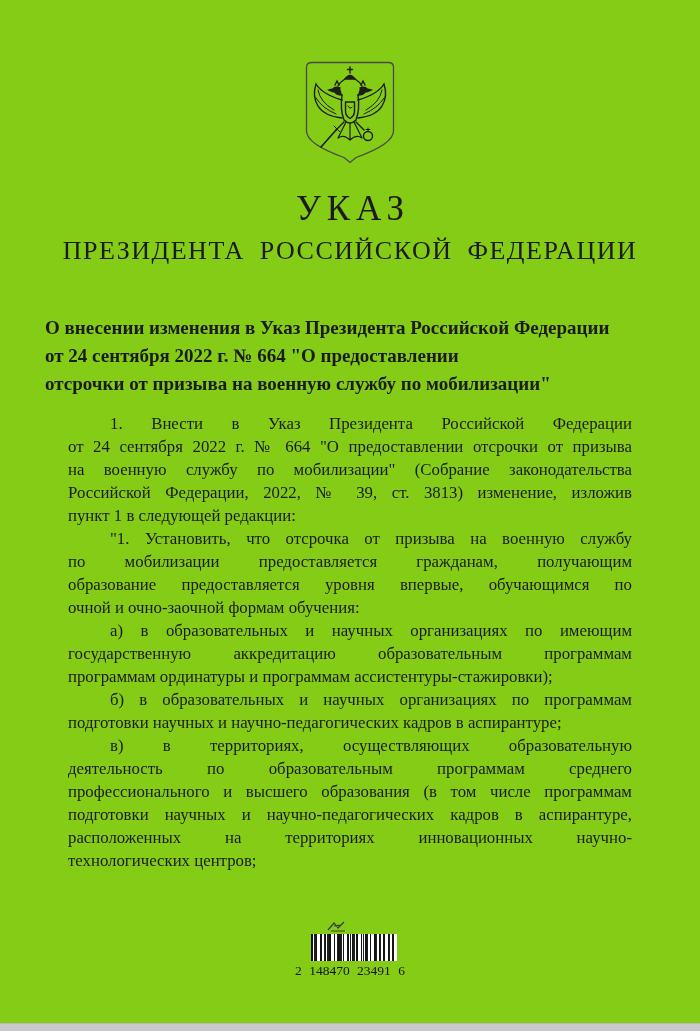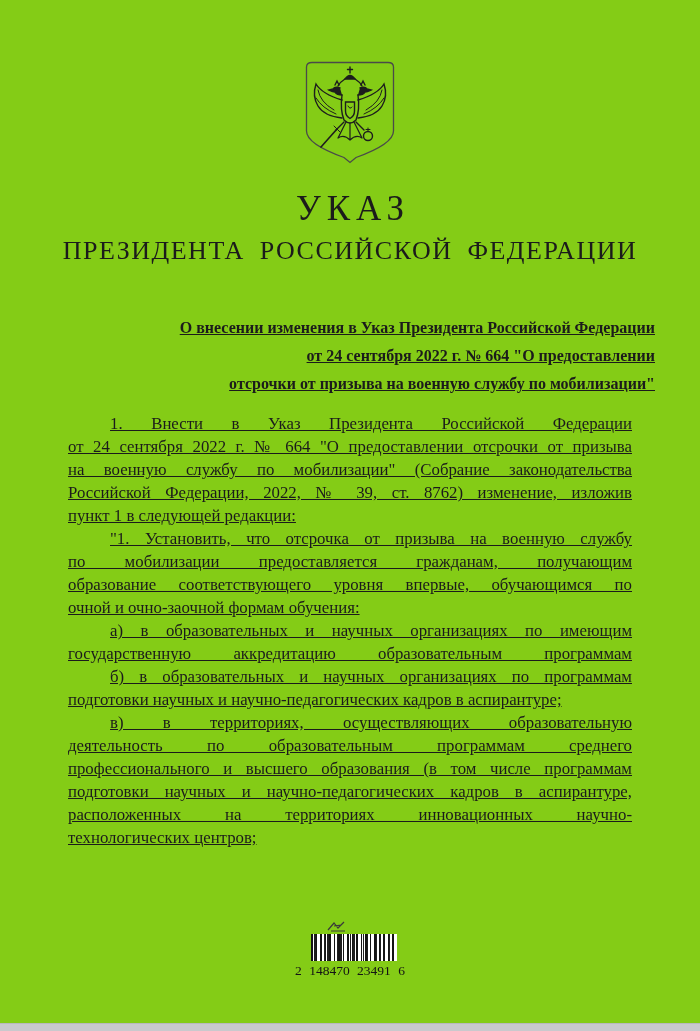--- a/index.html
+++ b/index.html
@@ -15,23 +15,23 @@
   .decree-title{
     margin:27px 0 0;text-align:center;
     font-size:35px;font-weight:400;letter-spacing:6px;text-indent:6px;line-height:1;
   }
   .decree-subtitle{
     margin:12px 0 0;text-align:center;
     font-size:26px;font-weight:400;letter-spacing:1.5px;word-spacing:7px;line-height:1;
   }
   .doc-title{
     margin:50px auto 0;width:610px;
-    text-align:right;font-weight:700;font-size:16px;line-height:28px;text-decoration:underline;
+    text-align:left;font-weight:700;font-size:19px;line-height:28px;
   }
-  .body-text{margin:14px auto 0;width:564px;font-size:16.8px;line-height:23px;text-decoration:underline;}
+  .body-text{margin:14px auto 0;width:564px;font-size:16.8px;line-height:23px;}
   .line{text-align:justify;text-align-last:justify;white-space:normal;}
   .line.first{text-indent:42px;}
   .line.last{text-align:center;text-align-last:left;}
   .barcode-block{position:absolute;left:295px;top:919px;width:112px;}
   .stamp{display:block;margin-left:30px;}
   .bars{
     margin:1px 0 0 16px;width:86px;height:27px;
     background-image:
       repeating-linear-gradient(90deg,#141414 0 2px,rgba(0,0,0,0) 2px 5px,#141414 5px 6px,rgba(0,0,0,0) 6px 9px),
       repeating-linear-gradient(90deg,#1e1e1e 0 1px,#ffffff 1px 3px,#1e1e1e 3px 5px,#ffffff 5px 8px,#ffffff 8px 13px);
@@ -87,34 +87,35 @@
     <div>от 24 сентября 2022 г. № 664 "О предоставлении</div>
     <div>отсрочки от призыва на военную службу по мобилизации"</div>
   </div>
 
   <div class="body-text">
 
     <div>
       <div class="line first">1. Внести в Указ Президента Российской Федерации</div>
       <div class="line">от 24 сентября 2022 г. № 664 "О предоставлении отсрочки от призыва</div>
       <div class="line">на военную службу по мобилизации" (Собрание законодательства</div>
-      <div class="line">Российской Федерации, 2022, № 39, ст. 8762) изменение, изложив</div>
+      <div class="line">Российской Федерации, 2022, № 39, ст. 3813) изменение, изложив</div>
       <div class="line last">пункт 1 в следующей редакции:</div>
     </div>
 
     <div>
       <div class="line first">"1. Установить, что отсрочка от призыва на военную службу</div>
       <div class="line">по мобилизации предоставляется гражданам, получающим</div>
-      <div class="line">образование соответствующего уровня впервые, обучающимся по</div>
+      <div class="line">образование предоставляется уровня впервые, обучающимся по</div>
       <div class="line last">очной и очно-заочной формам обучения:</div>
     </div>
 
     <div>
       <div class="line first">а) в образовательных и научных организациях по имеющим</div>
       <div class="line">государственную аккредитацию образовательным программам</div>
+      <div class="line last">программам ординатуры и программам ассистентуры-стажировки);</div>
     </div>
 
     <div>
       <div class="line first">б) в образовательных и научных организациях по программам</div>
       <div class="line last">подготовки научных и научно-педагогических кадров в аспирантуре;</div>
     </div>
 
     <div>
       <div class="line first">в) в территориях, осуществляющих образовательную</div>
       <div class="line">деятельность по образовательным программам среднего</div>

